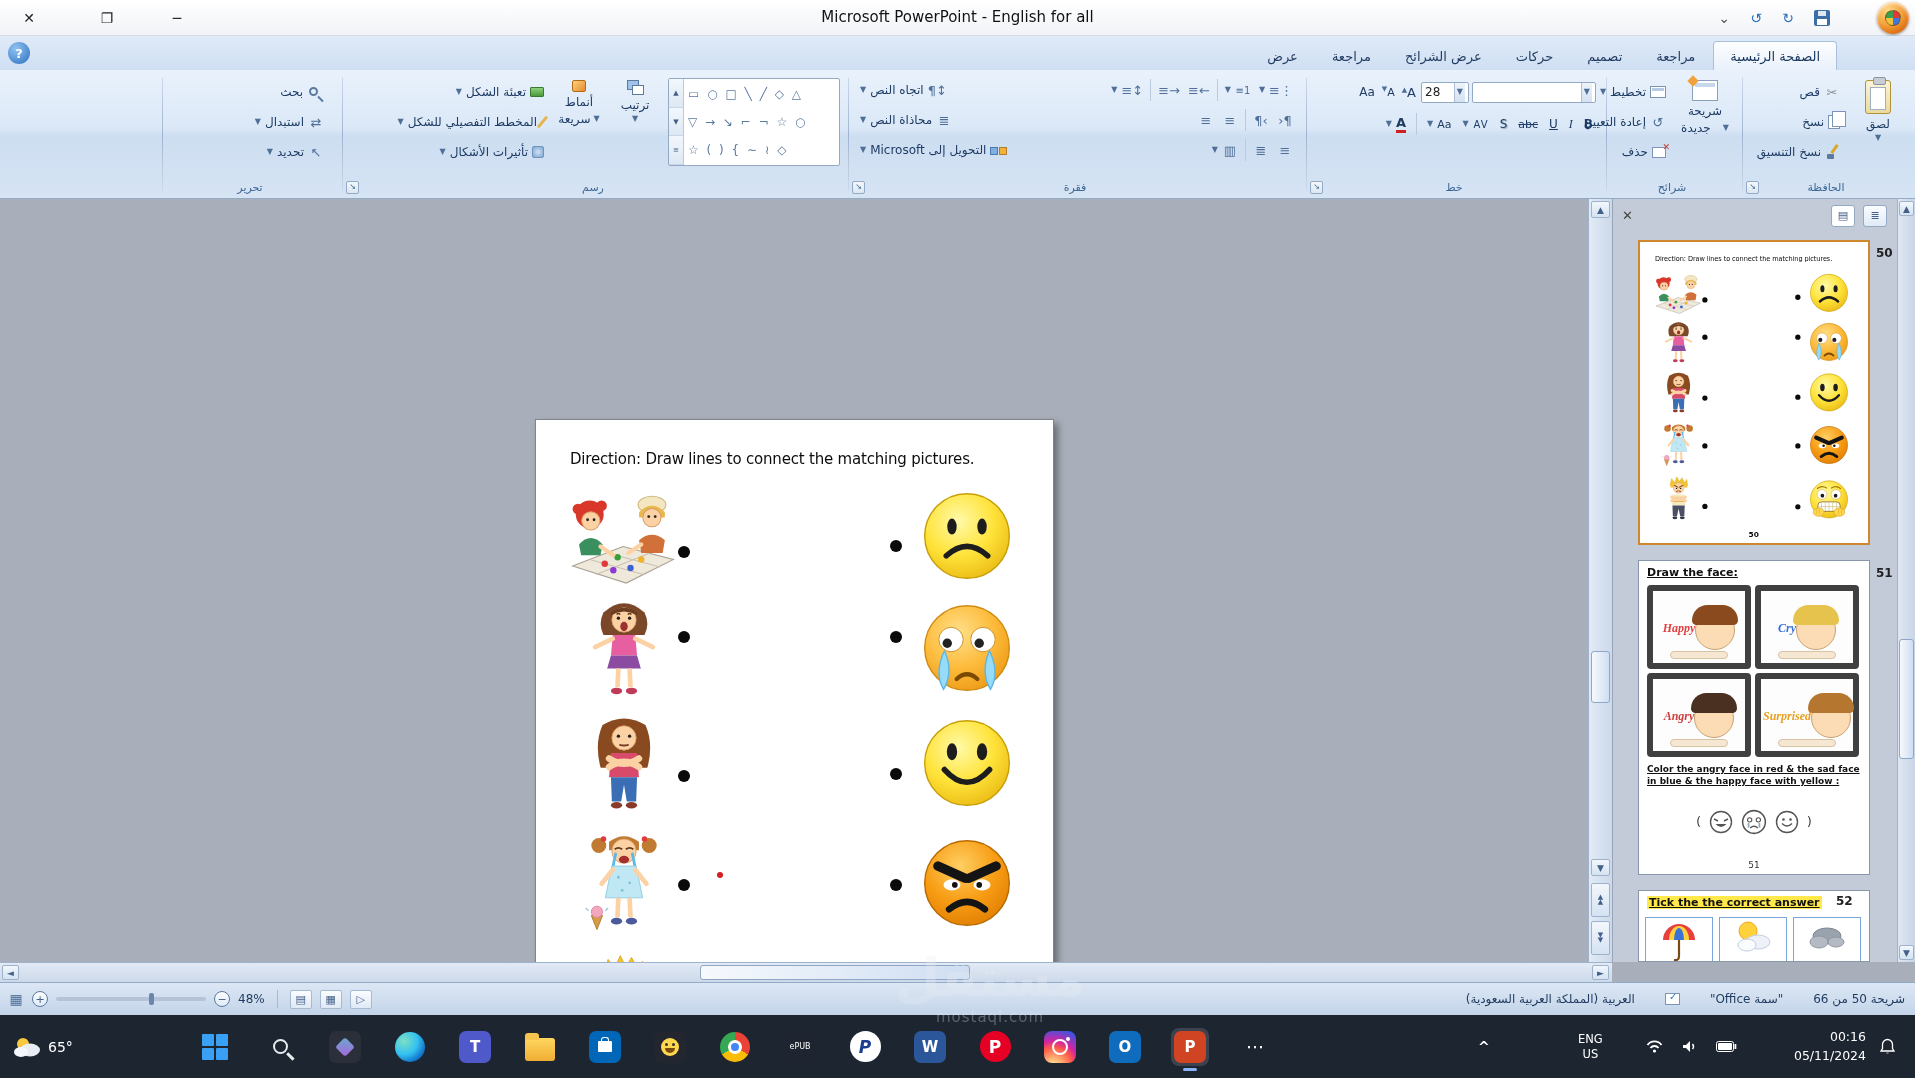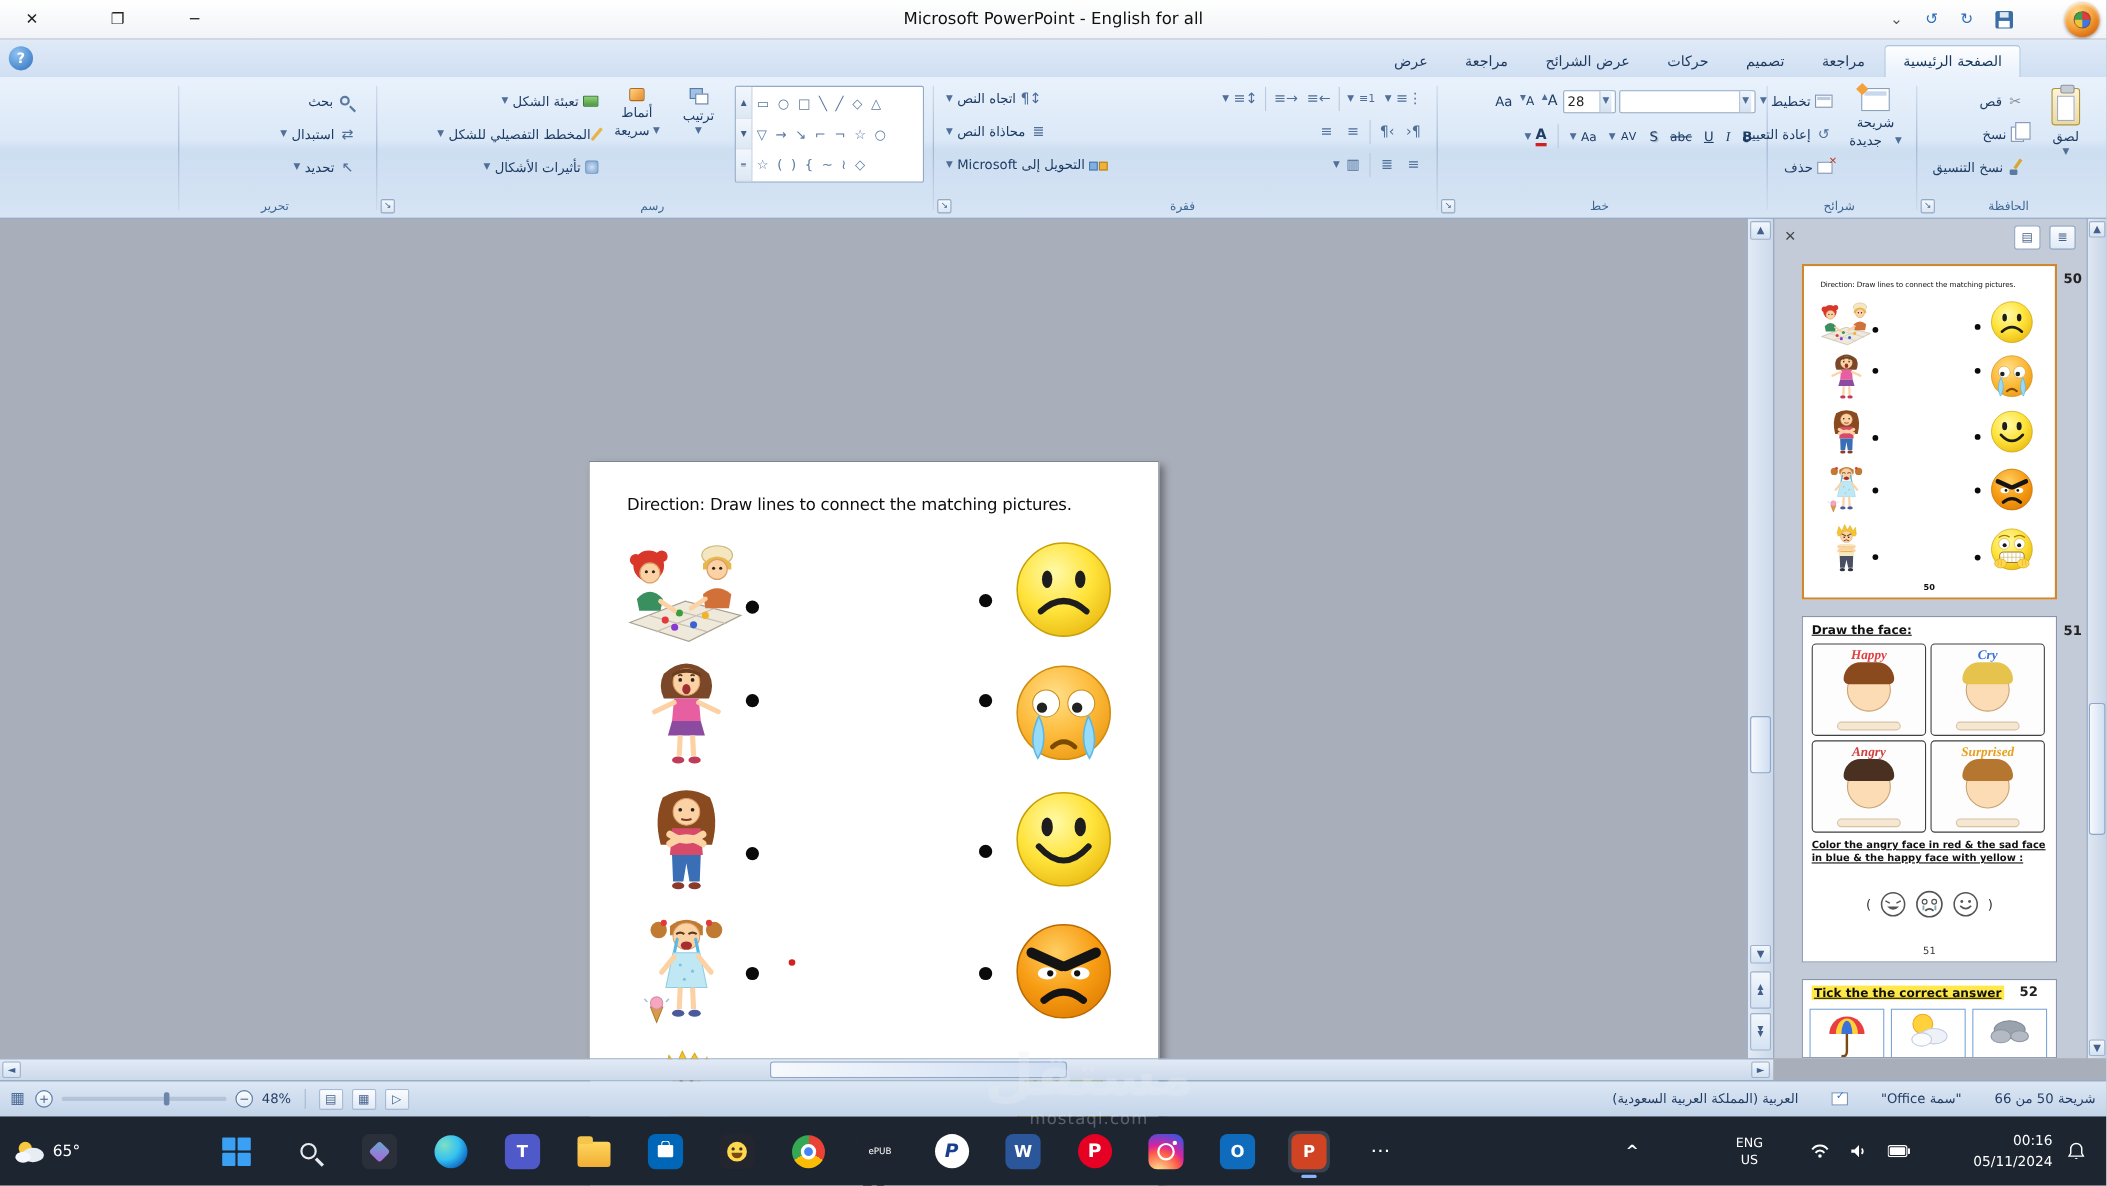--- a/index.html
+++ b/index.html
@@ -93,21 +93,21 @@
 .thumb{position:absolute;background:#fff;overflow:hidden;}
 .thumb.sel{border:2px solid #d0882f;}
 .thumb.unsel{border:1px solid #8896ab;}
 .thumb-num{position:absolute;font-size:12px;font-weight:bold;color:#222;}
 .mini{width:519px;height:688px;transform:scale(0.4385);transform-origin:0 0;position:relative;background:#fff;}
 .panescroll{position:absolute;left:1897px;top:199px;width:18px;height:763px;background:linear-gradient(90deg,#dfe7f2,#c8d5e7);border-left:1px solid #9fb2cc;}
 
 
 .t51-title{position:absolute;left:8px;top:5px;font-size:11px;font-weight:bold;text-decoration:underline;color:#111;}
 .facegrid{position:absolute;left:8px;top:24px;width:212px;height:172px;display:grid;grid-template:1fr 1fr / 1fr 1fr;gap:4px;}
-.facecell{border:1px solid #404040;border-radius:4px;position:relative;display:flex;flex-direction:column;align-items:center;padding-top:2px;background:#fdfdfd;}
+.facecell{border:6px solid #404040;border-radius:4px;position:relative;display:flex;flex-direction:row;align-items:center;padding-top:2px;background:#fdfdfd;justify-content:center;}
 .facelabel{font-family:"Liberation Serif",serif;font-style:italic;font-weight:bold;font-size:12px;}
 .blankface{width:40px;height:40px;border-radius:50%;background:#fcdcb4;border:1px solid #c9a273;position:relative;margin-top:4px;}
 .blankface::before{content:"";position:absolute;left:-4px;right:-4px;top:-6px;height:22px;border-radius:22px 22px 8px 8px;}
 .bf-arms{position:absolute;bottom:4px;width:58px;height:8px;border-radius:4px;background:#f6e7d2;border:1px solid #d8c2a4;}
 .t51-instr{position:absolute;left:8px;top:202px;width:214px;font-size:9px;font-weight:bold;text-decoration:underline;color:#111;line-height:1.35;}
 .t51-faces{position:absolute;left:10px;top:248px;width:210px;display:flex;align-items:center;justify-content:center;gap:8px;font-size:12px;color:#333;}
 .t51-num{position:absolute;left:0;right:0;bottom:4px;text-align:center;font-size:9px;color:#333;}
 
 .t52-title{position:absolute;left:8px;top:5px;font-size:11px;font-weight:bold;text-decoration:underline;color:#111;background:#ffe94a;padding:0 2px;}
 .t52-imgs{position:absolute;left:6px;top:26px;display:flex;gap:6px;}

